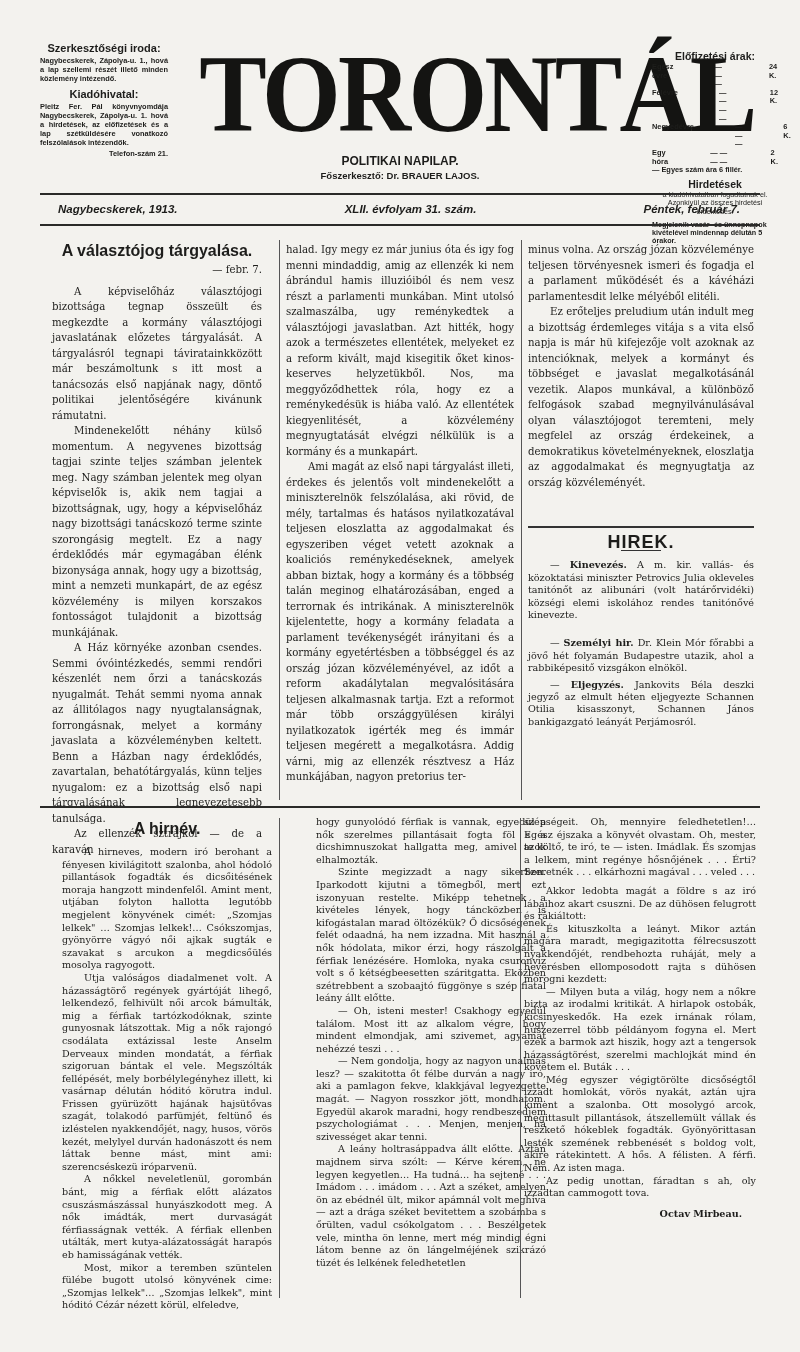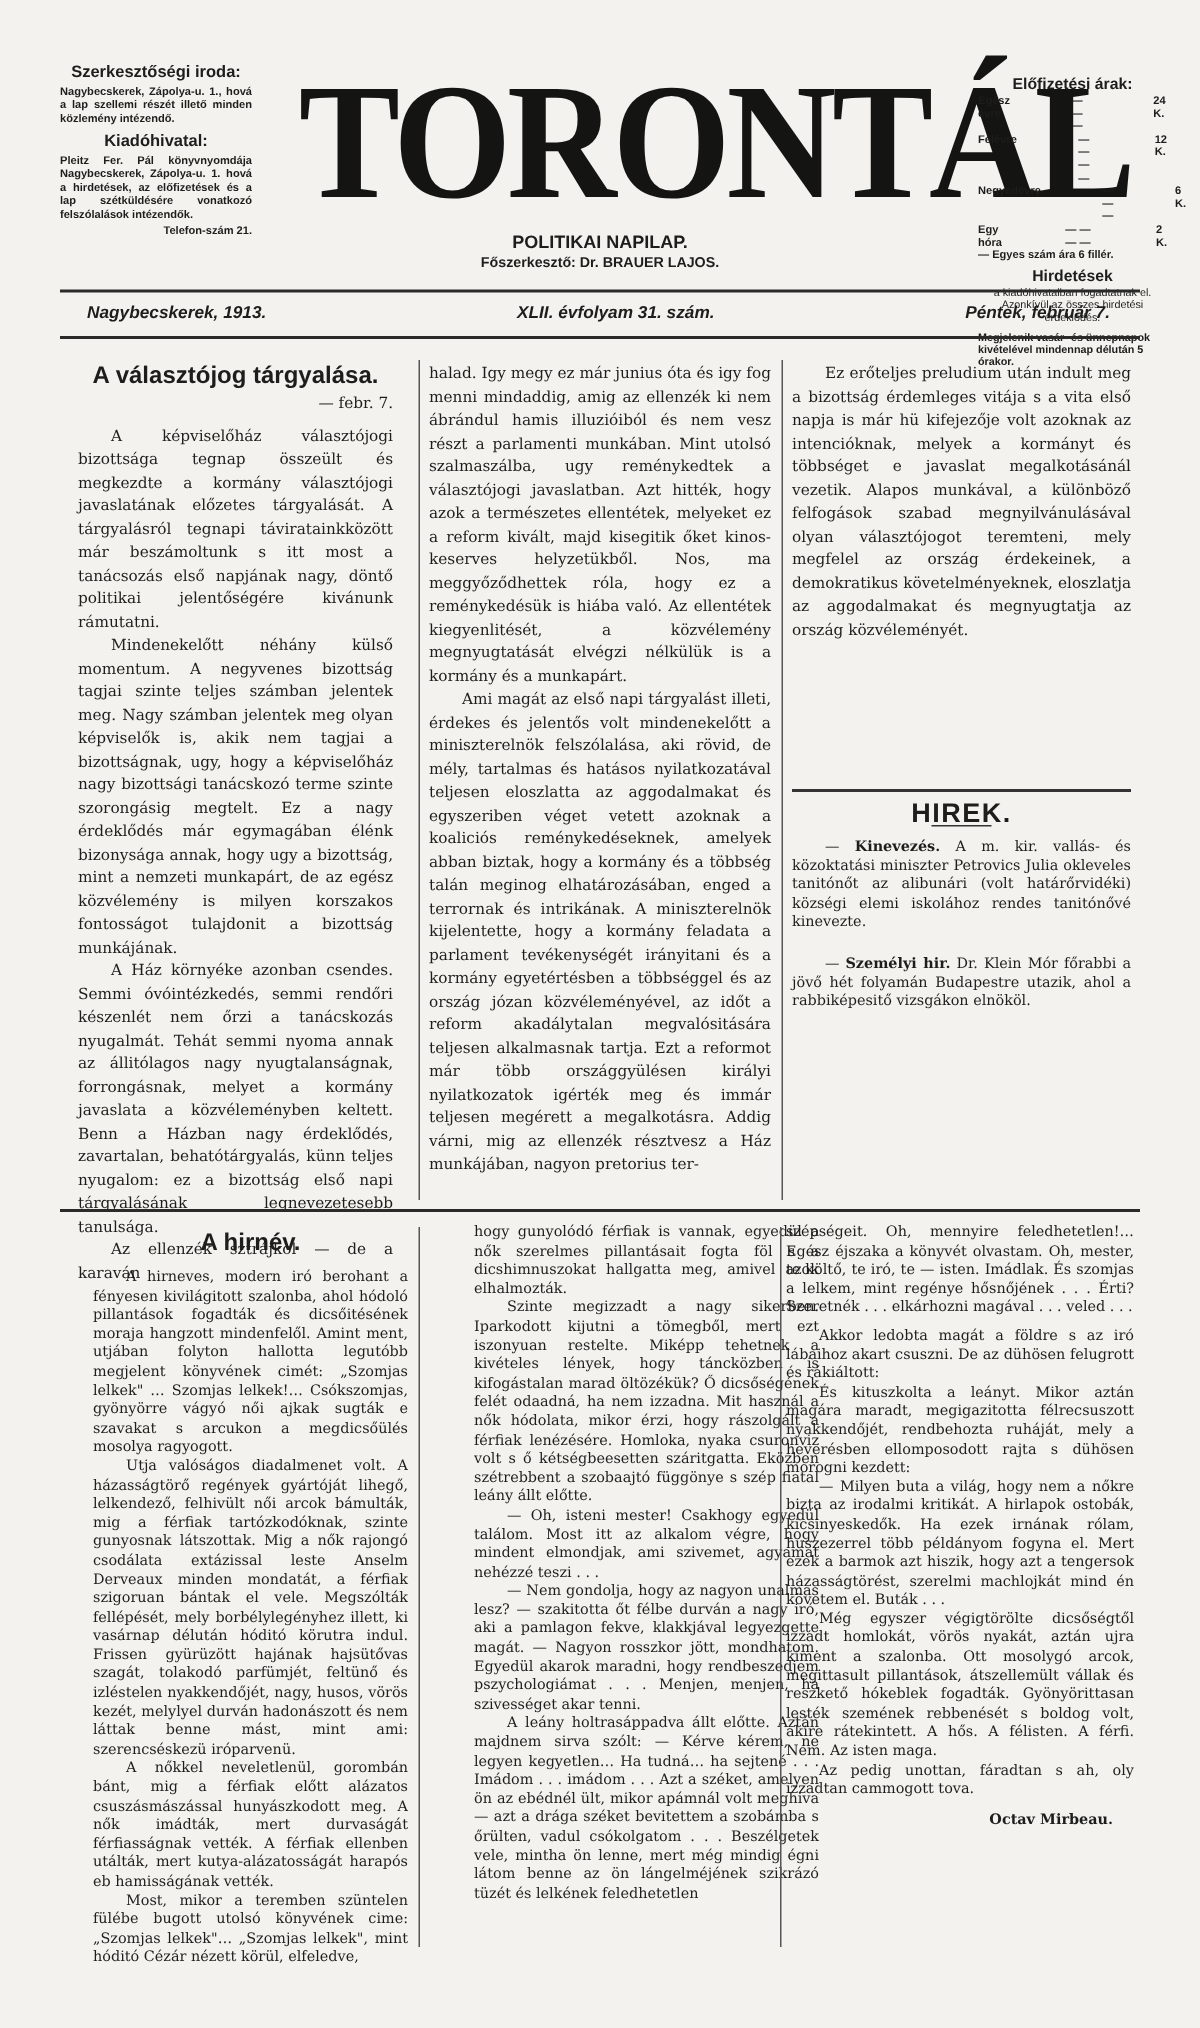--- a/index.html
+++ b/index.html
@@ -101,29 +101,31 @@
   <p>A Ház környéke azonban csendes. Semmi óvóintézkedés, semmi rendőri készenlét nem őrzi a tanácskozás nyugalmát. Tehát semmi nyoma annak az állitólagos nagy nyugtalanságnak, forrongásnak, melyet a kormány javaslata a közvéleményben keltett. Benn a Házban nagy érdeklődés, zavartalan, behatótárgyalás, künn teljes nyugalom: ez a bizottság első napi tárgyalásának legnevezetesebb tanulsága.</p>
   <p>Az ellenzék sztrájkol — de a karaván</p>
 </div>
 <div class="vline" style="left:279px; top:240px; height:560px;"></div>
 <div class="col" style="left:286px; top:242px; width:228px;">
   <p class="noind">halad. Igy megy ez már junius óta és igy fog menni mindaddig, amig az ellenzék ki nem ábrándul hamis illuzióiból és nem vesz részt a parlamenti munkában. Mint utolsó szalmaszálba, ugy reménykedtek a választójogi javaslatban. Azt hitték, hogy azok a természetes ellentétek, melyeket ez a reform kivált, majd kisegitik őket kinos-keserves helyzetükből. Nos, ma meggyőződhettek róla, hogy ez a reménykedésük is hiába való. Az ellentétek kiegyenlitését, a közvélemény megnyugtatását elvégzi nélkülük is a kormány és a munkapárt.</p>
   <p>Ami magát az első napi tárgyalást illeti, érdekes és jelentős volt mindenekelőtt a miniszterelnök felszólalása, aki rövid, de mély, tartalmas és hatásos nyilatkozatával teljesen eloszlatta az aggodalmakat és egyszeriben véget vetett azoknak a koaliciós reménykedéseknek, amelyek abban biztak, hogy a kormány és a többség talán meginog elhatározásában, enged a terrornak és intrikának. A miniszterelnök kijelentette, hogy a kormány feladata a parlament tevékenységét irányitani és a kormány egyetértésben a többséggel és az ország józan közvéleményével, az időt a reform akadálytalan megvalósitására teljesen alkalmasnak tartja. Ezt a reformot már több országgyülésen királyi nyilatkozatok igérték meg és immár teljesen megérett a megalkotásra. Addig várni, mig az ellenzék résztvesz a Ház munkájában, nagyon pretorius ter-</p>
 </div>
 <div class="vline" style="left:521px; top:240px; height:560px;"></div>
 <div class="col" style="left:528px; top:242px; width:226px;">
+  <p class="noind">minus volna. Az ország józan közvéleménye teljesen törvényesnek ismeri és fogadja el a parlament működését és a kávéházi parlamentesdit lelke mélyéből elitéli.</p>
   <p>Ez erőteljes preludium után indult meg a bizottság érdemleges vitája s a vita első napja is már hü kifejezője volt azoknak az intencióknak, melyek a kormányt és többséget e javaslat megalkotásánál vezetik. Alapos munkával, a különböző felfogások szabad megnyilvánulásával olyan választójogot teremteni, mely megfelel az ország érdekeinek, a demokratikus követelményeknek, eloszlatja az aggodalmakat és megnyugtatja az ország közvéleményét.</p>
 </div>
 
 <div class="abs" style="left:528px; top:526px; width:226px; height:2px; background:#333;"></div>
 <div class="col small" style="left:528px; top:536px; width:226px;">
   <div class="hirek-title">HIREK.</div>
   <div style="width:40px; height:1px; background:#333; margin:2px auto 8px;"></div>
   <p style="margin-bottom:16px">— <span class="b">Kinevezés.</span> <span>A m. kir. vallás- és közoktatási miniszter Petrovics Julia okleveles tanitónőt az alibunári (volt határőrvidéki) községi elemi iskolához rendes tanitónővé kinevezte.</span></p>
   <p style="margin-bottom:4px">— <span class="b">Személyi hir.</span> <span>Dr. Klein Mór főrabbi a jövő hét folyamán Budapestre utazik, ahol a rabbiképesitő vizsgákon elnököl.</span></p>
+  <p style="margin-bottom:4px">— <span class="b">Eljegyzés.</span> <span>Jankovits Béla deszki jegyző az elmult héten eljegyezte Schannen Otilia kisasszonyt, Schannen János bankigazgató leányát Perjámosról.</span></p>
 </div>
 
 <div class="rule" style="top:806px; height:2px;"></div>
 
 <div class="col small" style="left:62px; top:818px; width:210px; line-height:12.6px;">
   <div class="title" style="font-size:16px; line-height:22px; margin-bottom:6px;">A hirnév.</div>
   <p>A hirneves, modern iró berohant a fényesen kivilágitott szalonba, ahol hódoló pillantások fogadták és dicsőitésének moraja hangzott mindenfelől. Amint ment, utjában folyton hallotta legutóbb megjelent könyvének cimét: „Szomjas lelkek" … Szomjas lelkek!… Csókszomjas, gyönyörre vágyó női ajkak sugták e szavakat s arcukon a megdicsőülés mosolya ragyogott.</p>
   <p>Utja valóságos diadalmenet volt. A házasságtörő regények gyártóját lihegő, lelkendező, felhivült női arcok bámulták, mig a férfiak tartózkodóknak, szinte gunyosnak látszottak. Mig a nők rajongó csodálata extázissal leste Anselm Derveaux minden mondatát, a férfiak szigoruan bántak el vele. Megszólták fellépését, mely borbélylegényhez illett, ki vasárnap délután hóditó körutra indul. Frissen gyürüzött hajának hajsütővas szagát, tolakodó parfümjét, feltünő és izléstelen nyakkendőjét, nagy, husos, vörös kezét, melylyel durván hadonászott és nem láttak benne mást, mint ami: szerencséskezü iróparvenü.</p>
   <p>A nőkkel neveletlenül, gorombán bánt, mig a férfiak előtt alázatos csuszásmászással hunyászkodott meg. A nők imádták, mert durvaságát férfiasságnak vették. A férfiak ellenben utálták, mert kutya-alázatosságát harapós eb hamisságának vették.</p>
   <p>Most, mikor a teremben szüntelen fülébe bugott utolsó könyvének cime: „Szomjas lelkek"… „Szomjas lelkek", mint hóditó Cézár nézett körül, elfeledve,</p>

